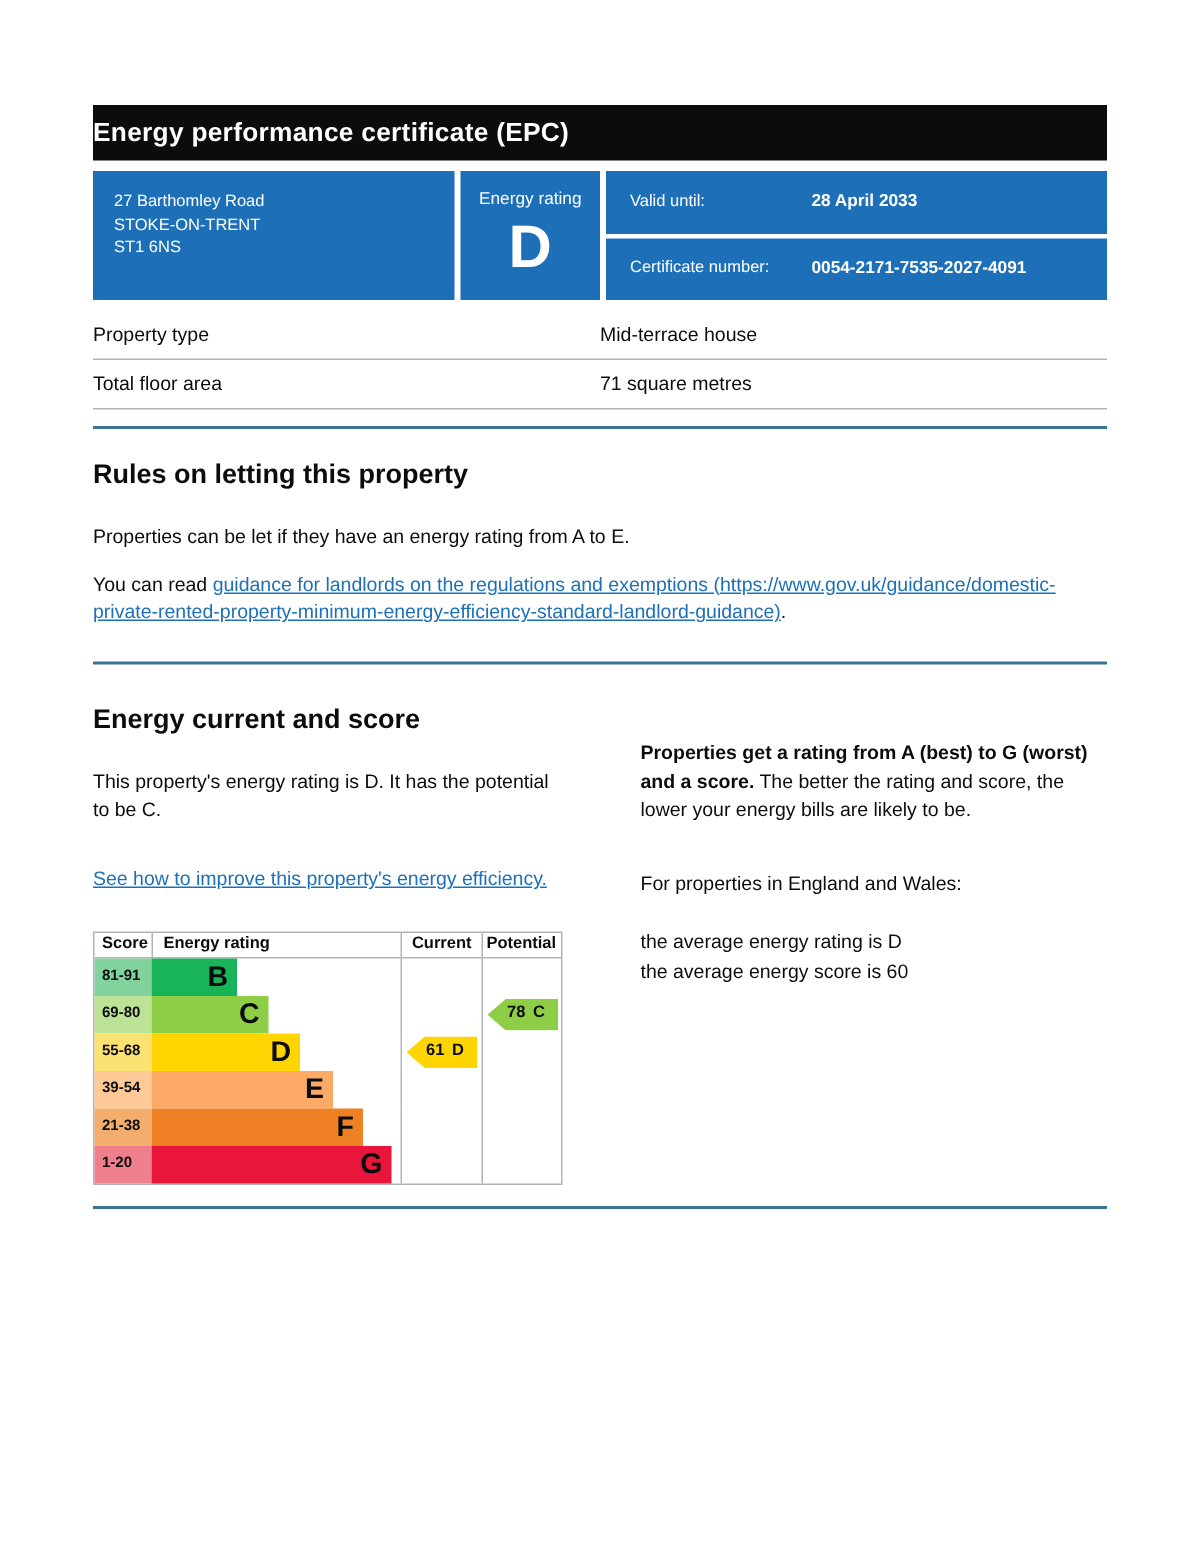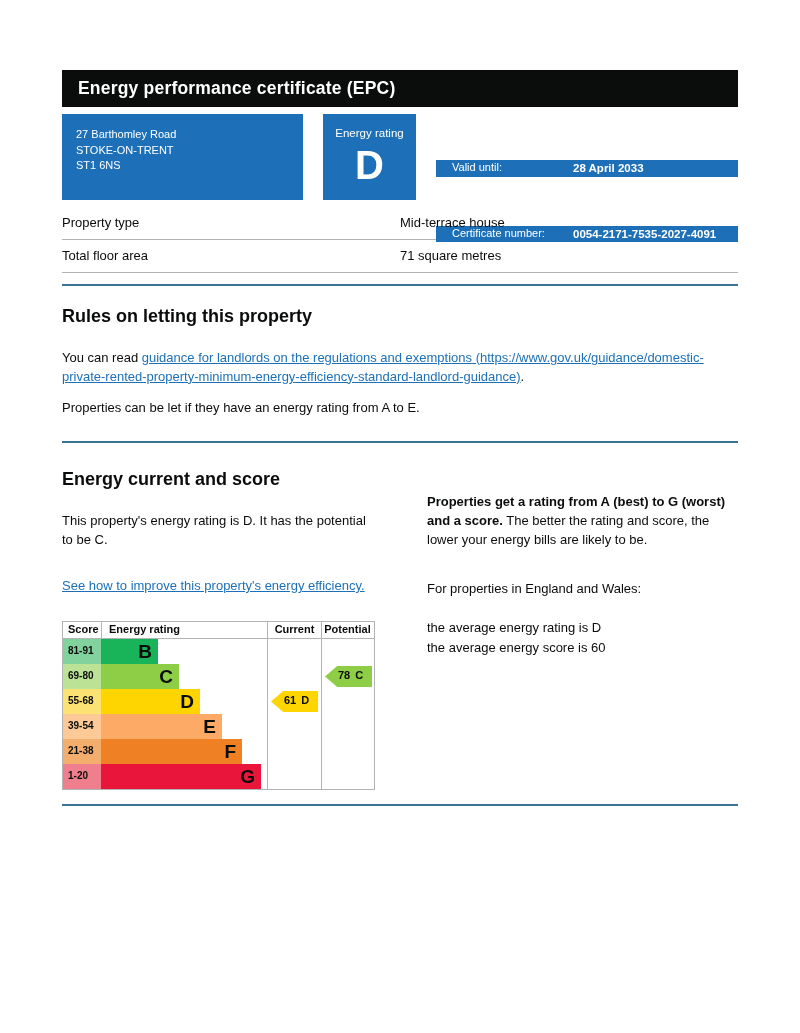--- a/index.html
+++ b/index.html
@@ -7,31 +7,31 @@
   body {
     width:800px; height:1033px; position:relative;
     font-family:"Liberation Sans", sans-serif;
     color:#0b0c0c; font-size:13px; line-height:1.45;
   }
   .content { position:absolute; left:62px; top:70px; width:676px; }
 
   
   .title-bar {
     background:#0b0c0c; color:#ffffff; height:37px;
-    display:flex; align-items:center; padding-left:16px;
+    display:flex; align-items:center; 
     font-size:17.5px; font-weight:bold; letter-spacing:0.2px;
   }
-  .summary { display:flex; gap:20px; margin-top:7px; height:86px; }
+  .summary { display:flex; gap:4px; margin-top:7px; height:86px; }
   .box-blue { background:#1d70b8; color:#ffffff; }
   .addr-box { width:241px; padding:13px 14px; font-size:11px; line-height:1.42; }
   .rating-box { width:93px; text-align:center; padding-top:11px; }
   .rating-box .er-label { font-size:11.5px; }
   .rating-box .er-letter { font-size:40px; font-weight:bold; line-height:1.1; margin-top:1px; }
   .validity-box { flex:1; display:flex; flex-direction:column; gap:3px; background:#fff; }
-  .validity-row { flex:1; display:flex; padding-left:16px; font-size:11px;margin-top:46px; }
+  .validity-row { flex:1; display:flex; align-items:center; padding-left:16px; font-size:11px; }
   .validity-row .v-label { width:121px; }
   .validity-row .v-value { font-weight:bold; font-size:11.5px; }
 
   
   .key-facts { margin-top:7px; }
   .kf-row { display:flex; padding:7px 0 6px 0; border-bottom:1px solid #b1b4b6; font-size:13px; }
   .kf-label { width:338px; }
 
   .hr-blue { border:none; border-top:2px solid #3a7394; margin-top:11px; }
 
@@ -113,22 +113,22 @@
     <div class="kf-row">
       <span class="kf-label">Total floor area</span>
       <span class="kf-value">71 square metres</span>
     </div>
   </div>
 
   <hr class="hr-blue">
 
   <div class="rules-wrap">
     <h2 class="section-heading">Rules on letting this property</h2>
+    <p class="para">Properties can be let if they have an energy rating from A to E.</p>
     <p class="para"><span>You can read </span><a href="#">guidance for landlords on the regulations and exemptions (https://www.gov.uk/guidance/domestic-private-rented-property-minimum-energy-efficiency-standard-landlord-guidance)</a><span>.</span></p>
-    <p class="para">Properties can be let if they have an energy rating from A to E.</p>
   </div>
 
   <hr class="hr-blue after-rules">
 
   <div class="cols">
     <div class="col-left">
       <h2 class="section-heading">Energy current and score</h2>
       <p class="para">This property's energy rating is D. It has the potential to be C.</p>
       <a href="#" class="improve-link">See how to improve this property's energy efficiency.</a>
 

